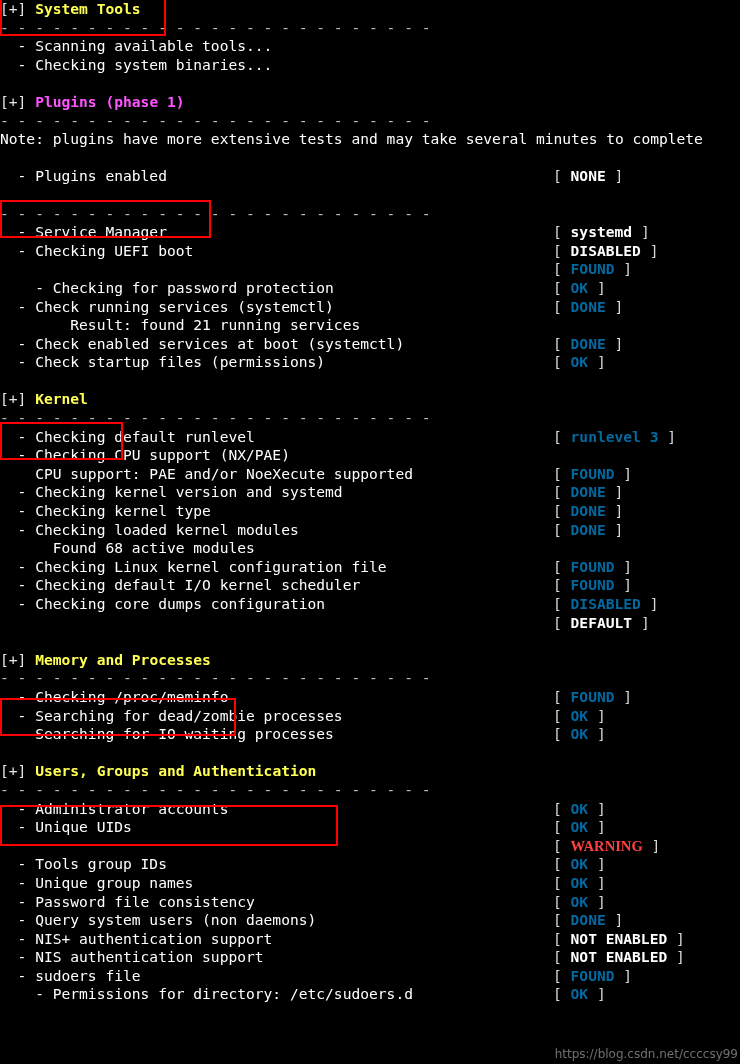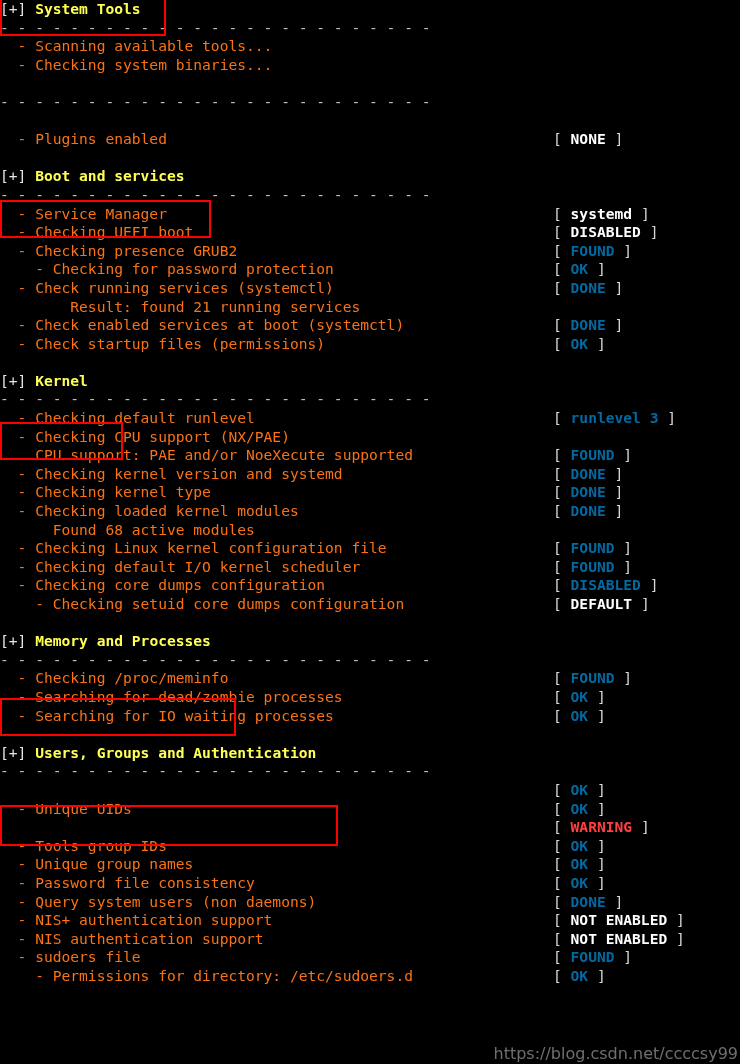--- a/index.html
+++ b/index.html
@@ -36,25 +36,25 @@
   .line .txt {
     display: inline-block;
     white-space: pre;
   }
   .line .status {
     position: absolute;
     left: 553px;
     top: 0;
     white-space: pre;
   }
-  .c-grey    { color: #f97316; }
+  .c-grey    { color: #ffffff; }
   .c-yellow  { color: #ffff54; font-weight: bold; }
   .c-magenta { color: #ff54ff; font-weight: bold; }
   .c-green   { color: #0369a1; font-weight: bold; }
-  .c-red     { color: #ff4040; font-weight: bold; }
+  .c-red     { color: #ff4040; font-weight: bold; font-family: Liberation Serif, serif; }
   .c-bwhite  { color: #ffffff; font-weight: bold; }
   .bracket   { color: #d8d8d8; }
 
   
   .section-header {
     position: relative;
     height: 18.6px;
     white-space: pre;
   }
   .section-header .hdr-prefix { color: #e6e6e6; }
@@ -77,75 +77,76 @@
     pointer-events: none;
     background: transparent;
   }
 
   
   .watermark {
     position: absolute;
     right: 2px;
     bottom: 4px;
     font-family: "DejaVu Sans", "Liberation Sans", sans-serif;
-    font-size: 16px;
+    font-size: 12px;
     line-height: 12px;
     color: rgba(200, 200, 200, 0.55);
     white-space: pre;
     text-align: center;
   }
 </style>
 </head>
 <body>
 
 <div id="terminal">
   <div id="content">
       <div class="section-header"><span class="hdr-prefix">[+] </span><span class="c-yellow">System Tools</span></div>
       <div class="rule">- - - - - - - - - - - - - - - - - - - - - - - - -</div>
       <div class="line"><span class="txt c-grey">  - Scanning available tools...</span></div>
       <div class="line"><span class="txt c-grey">  - Checking system binaries...</span></div>
       <div class="blank"></div>
+      <div class="section-header"><span class="hdr-prefix">[+] </span><span class="c-magenta">Plugins (phase 1)</span></div>
       <div class="rule">- - - - - - - - - - - - - - - - - - - - - - - - -</div>
+      <div class="line"><span class="txt c-grey">Note: plugins have more extensive tests and may take several minutes to complete</span></div>
       <div class="blank"></div>
       <div class="line"><span class="txt c-grey">  - Plugins enabled</span><span class="status"><span class="bracket">[ </span><span class="c-bwhite">NONE</span><span class="bracket"> ]</span></span></div>
       <div class="blank"></div>
-      <div class="section-header"><span class="hdr-prefix">[+] </span><span class="c-yellow">Boot and services</span></div>
       <div class="rule">- - - - - - - - - - - - - - - - - - - - - - - - -</div>
       <div class="line"><span class="txt c-grey">  - Service Manager</span><span class="status"><span class="bracket">[ </span><span class="c-bwhite">systemd</span><span class="bracket"> ]</span></span></div>
       <div class="line"><span class="txt c-grey">  - Checking UEFI boot</span><span class="status"><span class="bracket">[ </span><span class="c-bwhite">DISABLED</span><span class="bracket"> ]</span></span></div>
-      <div class="line"><span class="txt c-grey">  - Checking presence GRUB2</span><span class="status"><span class="bracket">[ </span><span class="c-green">FOUND</span><span class="bracket"> ]</span></span></div>
+      <div class="line"><span class="status"><span class="bracket">[ </span><span class="c-green">FOUND</span><span class="bracket"> ]</span></span></div>
       <div class="line"><span class="txt c-grey">    - Checking for password protection</span><span class="status"><span class="bracket">[ </span><span class="c-green">OK</span><span class="bracket"> ]</span></span></div>
       <div class="line"><span class="txt c-grey">  - Check running services (systemctl)</span><span class="status"><span class="bracket">[ </span><span class="c-green">DONE</span><span class="bracket"> ]</span></span></div>
       <div class="line"><span class="txt c-grey">        Result: found 21 running services</span></div>
       <div class="line"><span class="txt c-grey">  - Check enabled services at boot (systemctl)</span><span class="status"><span class="bracket">[ </span><span class="c-green">DONE</span><span class="bracket"> ]</span></span></div>
       <div class="line"><span class="txt c-grey">  - Check startup files (permissions)</span><span class="status"><span class="bracket">[ </span><span class="c-green">OK</span><span class="bracket"> ]</span></span></div>
       <div class="blank"></div>
       <div class="section-header"><span class="hdr-prefix">[+] </span><span class="c-yellow">Kernel</span></div>
       <div class="rule">- - - - - - - - - - - - - - - - - - - - - - - - -</div>
       <div class="line"><span class="txt c-grey">  - Checking default runlevel</span><span class="status"><span class="bracket">[ </span><span class="c-green">runlevel 3</span><span class="bracket"> ]</span></span></div>
       <div class="line"><span class="txt c-grey">  - Checking CPU support (NX/PAE)</span></div>
       <div class="line"><span class="txt c-grey">    CPU support: PAE and/or NoeXecute supported</span><span class="status"><span class="bracket">[ </span><span class="c-green">FOUND</span><span class="bracket"> ]</span></span></div>
       <div class="line"><span class="txt c-grey">  - Checking kernel version and systemd</span><span class="status"><span class="bracket">[ </span><span class="c-green">DONE</span><span class="bracket"> ]</span></span></div>
       <div class="line"><span class="txt c-grey">  - Checking kernel type</span><span class="status"><span class="bracket">[ </span><span class="c-green">DONE</span><span class="bracket"> ]</span></span></div>
       <div class="line"><span class="txt c-grey">  - Checking loaded kernel modules</span><span class="status"><span class="bracket">[ </span><span class="c-green">DONE</span><span class="bracket"> ]</span></span></div>
       <div class="line"><span class="txt c-grey">      Found 68 active modules</span></div>
       <div class="line"><span class="txt c-grey">  - Checking Linux kernel configuration file</span><span class="status"><span class="bracket">[ </span><span class="c-green">FOUND</span><span class="bracket"> ]</span></span></div>
       <div class="line"><span class="txt c-grey">  - Checking default I/O kernel scheduler</span><span class="status"><span class="bracket">[ </span><span class="c-green">FOUND</span><span class="bracket"> ]</span></span></div>
       <div class="line"><span class="txt c-grey">  - Checking core dumps configuration</span><span class="status"><span class="bracket">[ </span><span class="c-green">DISABLED</span><span class="bracket"> ]</span></span></div>
-      <div class="line"><span class="txt c-grey">    - Checking setuid core dumps configuration</span><span class="status"><span class="bracket">[ </span><span class="c-bwhite">DEFAULT</span><span class="bracket"> ]</span></span></div>
+      <div class="line"><span class="status"><span class="bracket">[ </span><span class="c-bwhite">DEFAULT</span><span class="bracket"> ]</span></span></div>
       <div class="blank"></div>
       <div class="section-header"><span class="hdr-prefix">[+] </span><span class="c-yellow">Memory and Processes</span></div>
       <div class="rule">- - - - - - - - - - - - - - - - - - - - - - - - -</div>
       <div class="line"><span class="txt c-grey">  - Checking /proc/meminfo</span><span class="status"><span class="bracket">[ </span><span class="c-green">FOUND</span><span class="bracket"> ]</span></span></div>
       <div class="line"><span class="txt c-grey">  - Searching for dead/zombie processes</span><span class="status"><span class="bracket">[ </span><span class="c-green">OK</span><span class="bracket"> ]</span></span></div>
       <div class="line"><span class="txt c-grey">  - Searching for IO waiting processes</span><span class="status"><span class="bracket">[ </span><span class="c-green">OK</span><span class="bracket"> ]</span></span></div>
       <div class="blank"></div>
       <div class="section-header"><span class="hdr-prefix">[+] </span><span class="c-yellow">Users, Groups and Authentication</span></div>
       <div class="rule">- - - - - - - - - - - - - - - - - - - - - - - - -</div>
-      <div class="line"><span class="status"><span class="bracket">[ </span><span class="c-green">OK</span><span class="bracket"> ]</span></span></div>
+      <div class="line"><span class="txt c-grey">  - Administrator accounts</span><span class="status"><span class="bracket">[ </span><span class="c-green">OK</span><span class="bracket"> ]</span></span></div>
       <div class="line"><span class="txt c-grey">  - Unique UIDs</span><span class="status"><span class="bracket">[ </span><span class="c-green">OK</span><span class="bracket"> ]</span></span></div>
       <div class="line"><span class="status"><span class="bracket">[ </span><span class="c-red">WARNING</span><span class="bracket"> ]</span></span></div>
       <div class="line"><span class="txt c-grey">  - Tools group IDs</span><span class="status"><span class="bracket">[ </span><span class="c-green">OK</span><span class="bracket"> ]</span></span></div>
       <div class="line"><span class="txt c-grey">  - Unique group names</span><span class="status"><span class="bracket">[ </span><span class="c-green">OK</span><span class="bracket"> ]</span></span></div>
       <div class="line"><span class="txt c-grey">  - Password file consistency</span><span class="status"><span class="bracket">[ </span><span class="c-green">OK</span><span class="bracket"> ]</span></span></div>
       <div class="line"><span class="txt c-grey">  - Query system users (non daemons)</span><span class="status"><span class="bracket">[ </span><span class="c-green">DONE</span><span class="bracket"> ]</span></span></div>
       <div class="line"><span class="txt c-grey">  - NIS+ authentication support</span><span class="status"><span class="bracket">[ </span><span class="c-bwhite">NOT ENABLED</span><span class="bracket"> ]</span></span></div>
       <div class="line"><span class="txt c-grey">  - NIS authentication support</span><span class="status"><span class="bracket">[ </span><span class="c-bwhite">NOT ENABLED</span><span class="bracket"> ]</span></span></div>
       <div class="line"><span class="txt c-grey">  - sudoers file</span><span class="status"><span class="bracket">[ </span><span class="c-green">FOUND</span><span class="bracket"> ]</span></span></div>
       <div class="line"><span class="txt c-grey">    - Permissions for directory: /etc/sudoers.d</span><span class="status"><span class="bracket">[ </span><span class="c-green">OK</span><span class="bracket"> ]</span></span></div>

